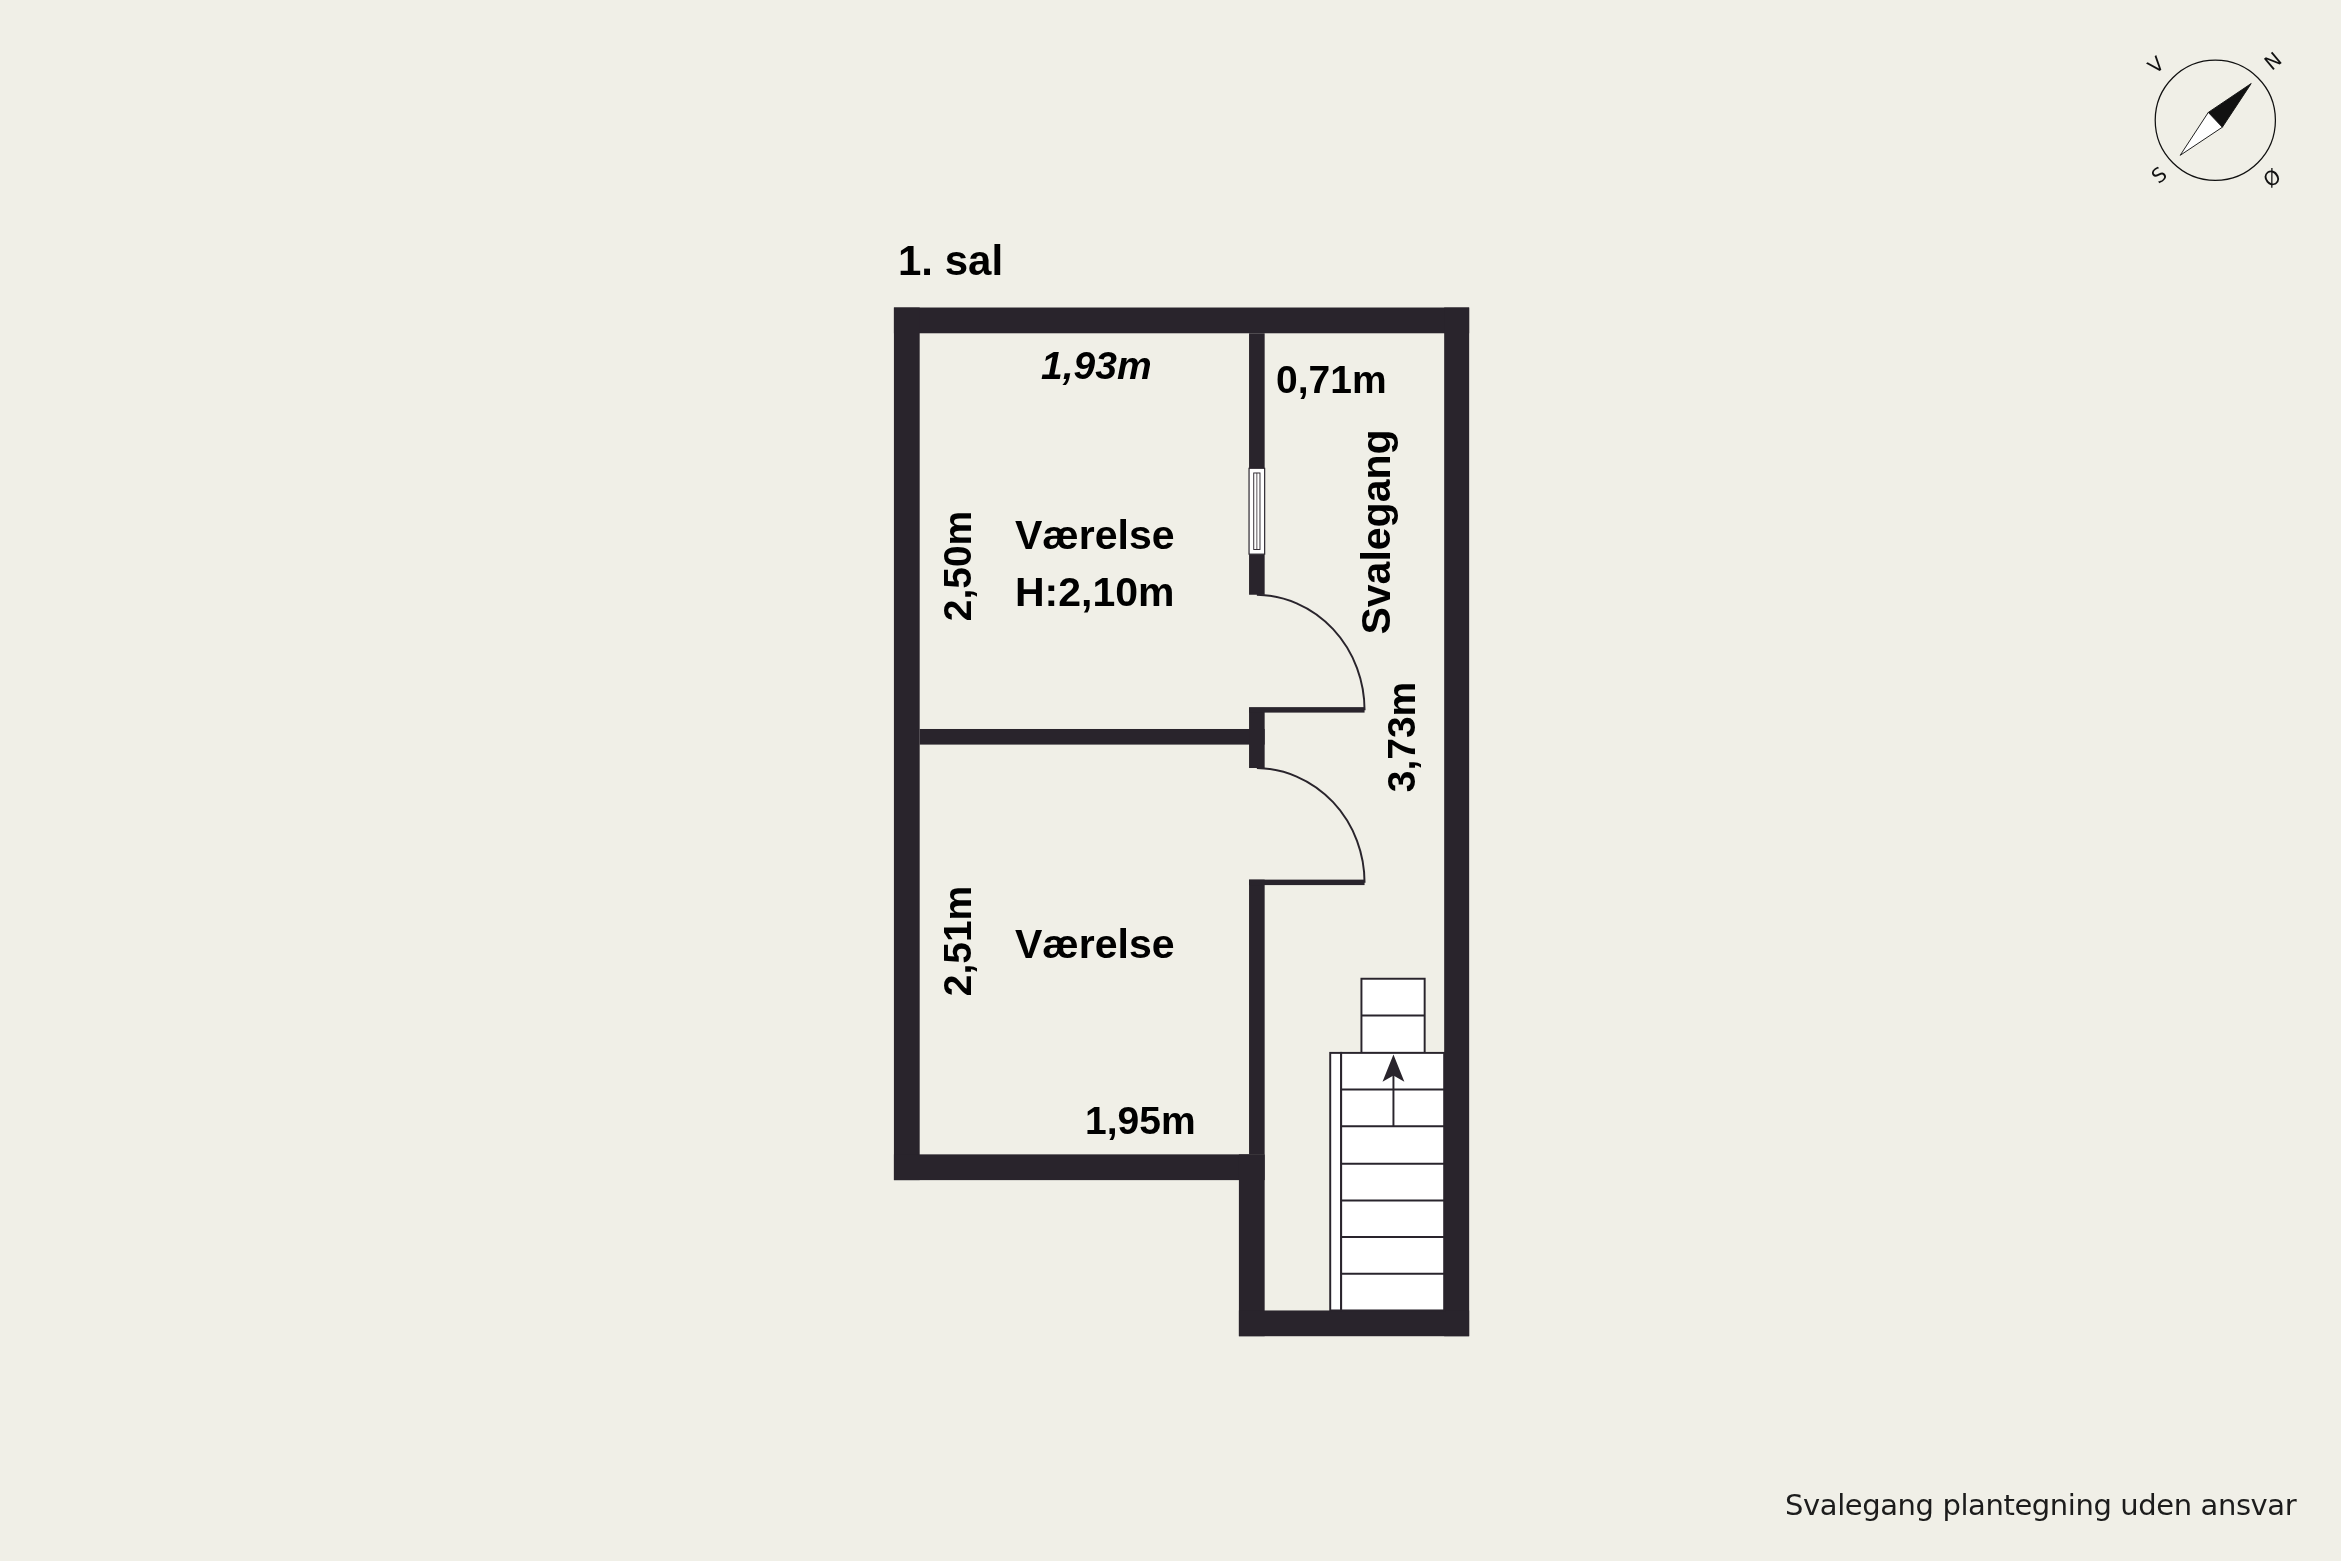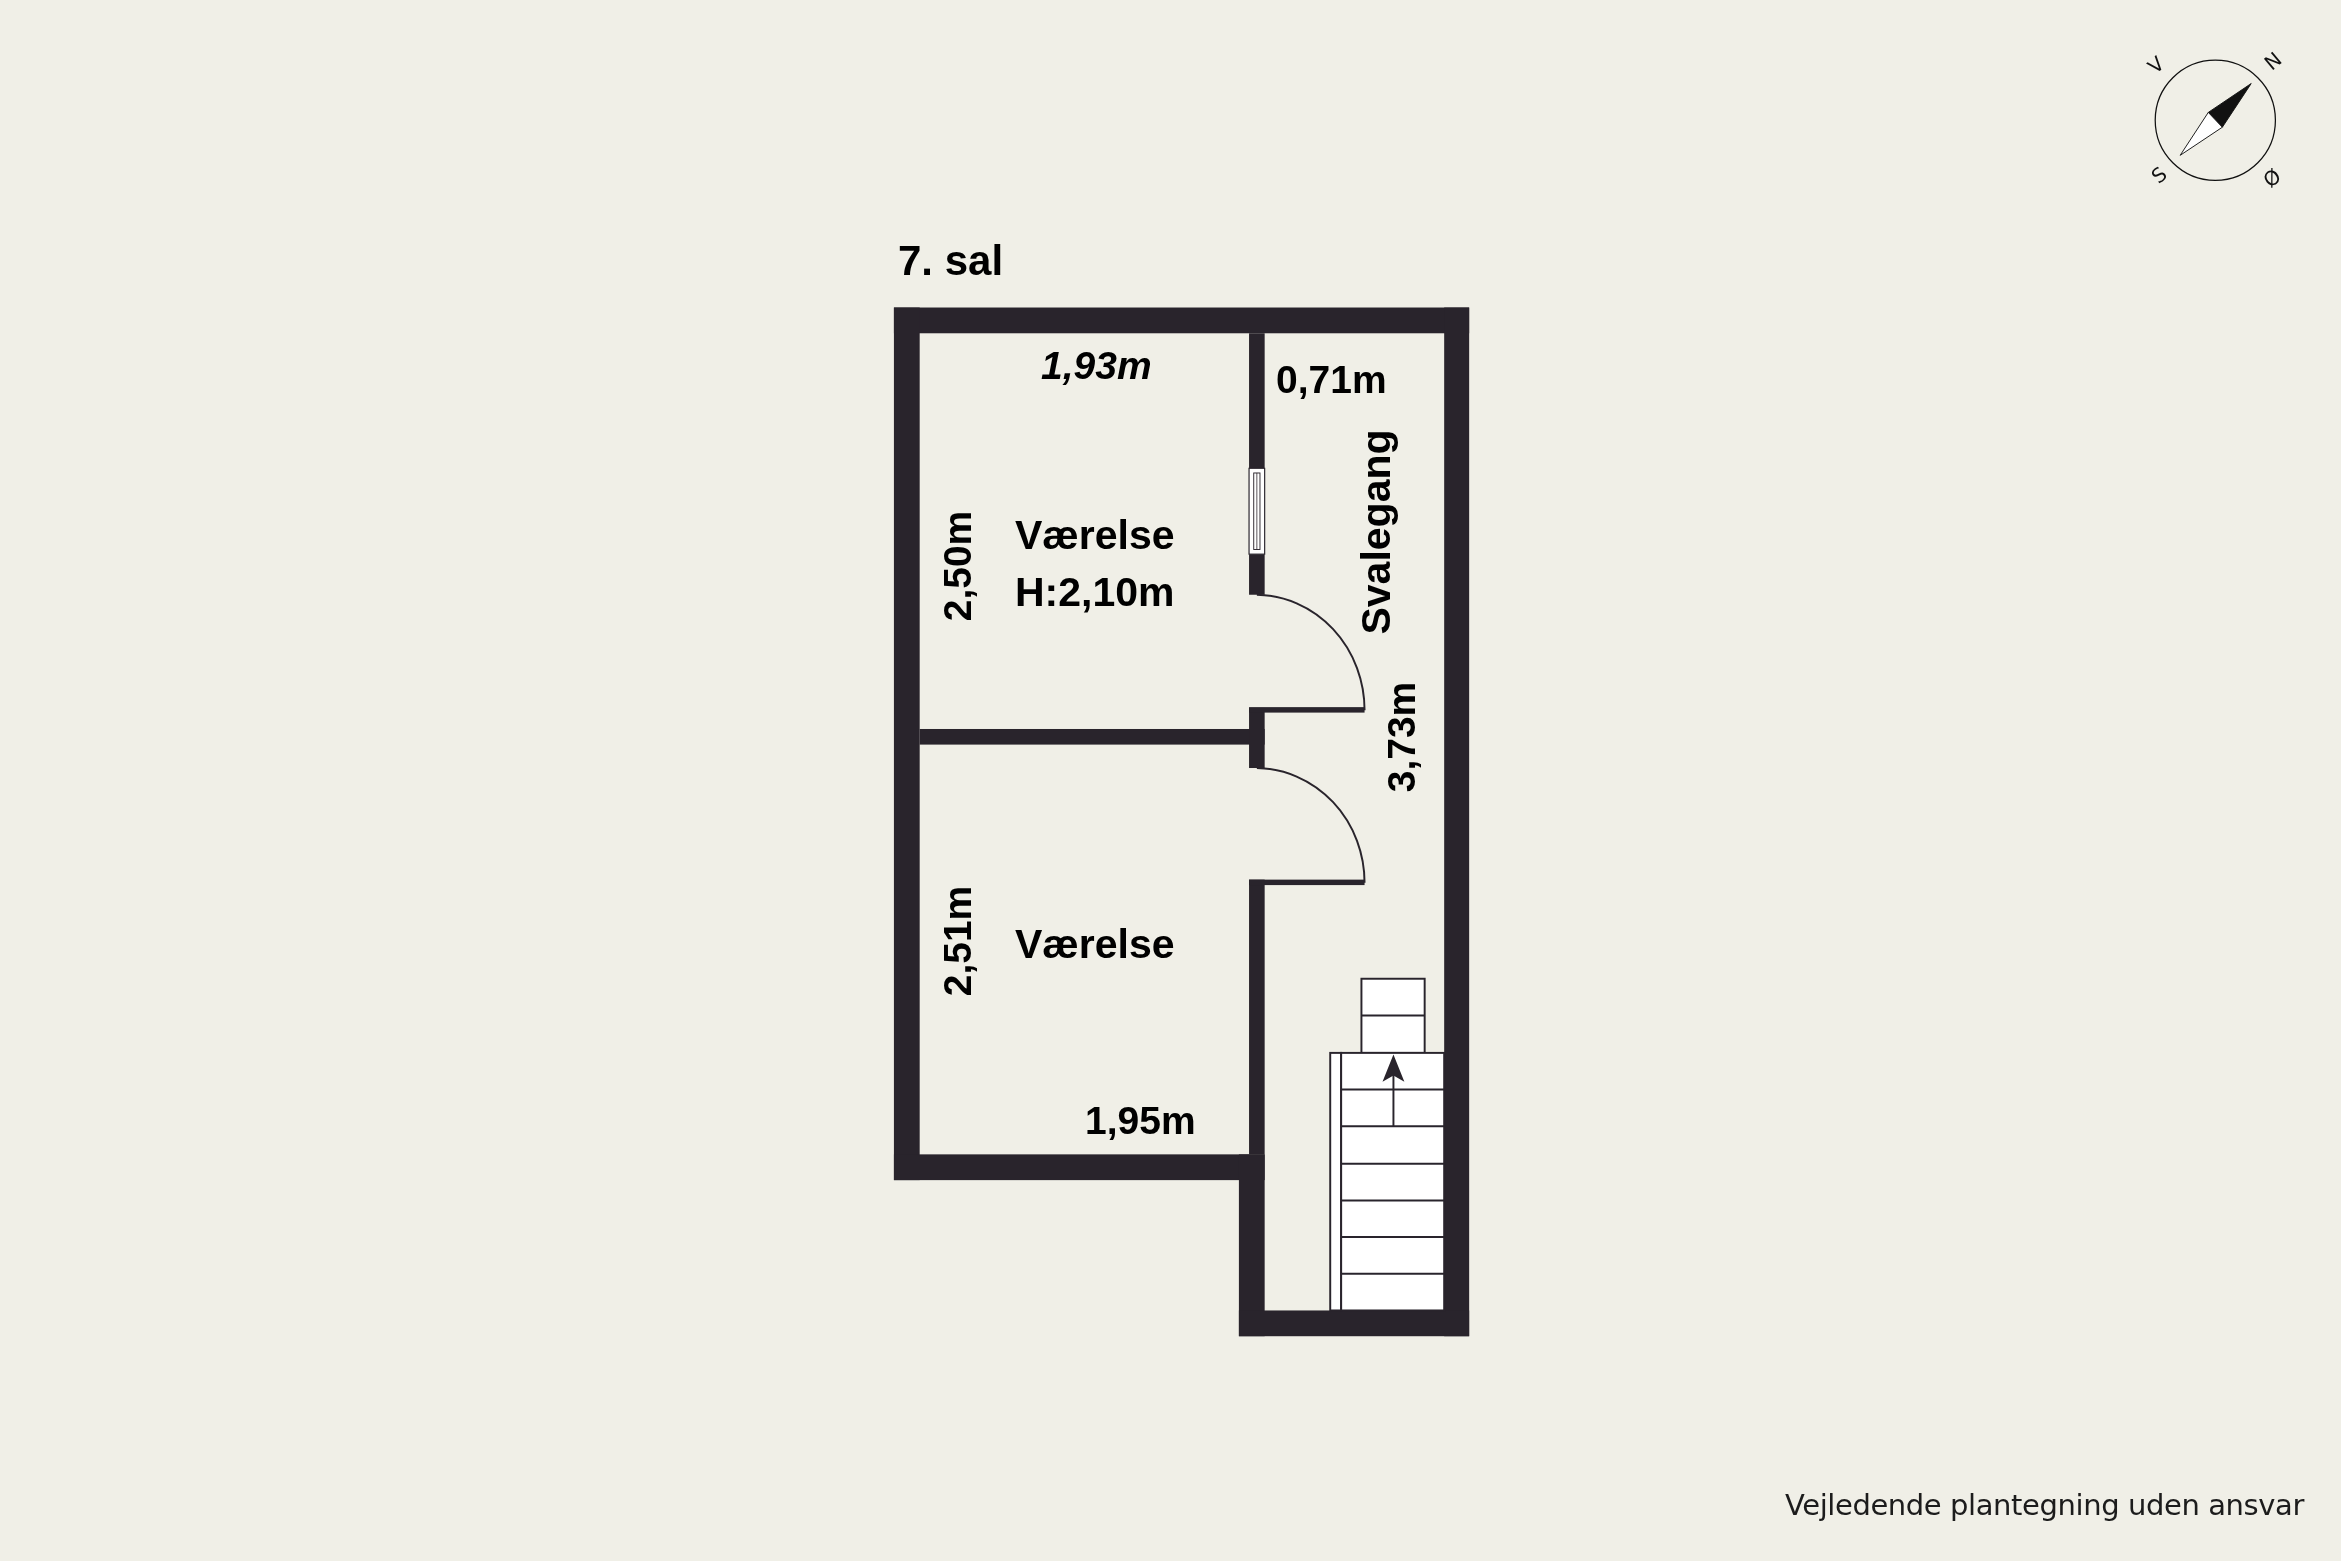--- a/index.html
+++ b/index.html
@@ -108,31 +108,31 @@
     <polygon points="2884,107 2829,144 2847,163" fill="#111" stroke="#111" stroke-width="1.2"></polygon>
     <polygon points="2793,199 2829,144 2847,163" fill="#ffffff" stroke="#111" stroke-width="1.2"></polygon>
   </g>
 </svg>
 
 <div class="compass-letter" style="left:2273px; top:61px; transform:translate(-50%,-50%) rotate(-40deg);">N</div>
 <div class="compass-letter" style="left:2156px; top:65px; transform:translate(-50%,-50%) rotate(-40deg);">V</div>
 <div class="compass-letter" style="left:2159px; top:175px; transform:translate(-50%,-50%) rotate(-40deg);">S</div>
 <div class="compass-letter" style="left:2272px; top:178px; transform:translate(-50%,-50%) rotate(-40deg);">Ø</div>
 
-<div class="lbl floor-title">7. sal</div>
+<div class="lbl floor-title">1. sal</div>
 
 <div class="lbl dim" style="left:1041px; top:346px;font-style:italic;">1,93m</div>
 <div class="lbl dim rot" style="left:957px; top:566px;">2,50m</div>
 <div class="lbl room-name" style="left:1015px; top:507px;">
   <div>Værelse</div>
   <div>H:2,10m</div>
 </div>
 
 <div class="lbl room-name" style="left:1015px; top:916px;">Værelse</div>
 <div class="lbl dim rot" style="left:957px; top:941px;">2,51m</div>
 <div class="lbl dim" style="left:1085px; top:1101px;">1,95m</div>
 
 <div class="lbl dim" style="left:1276px; top:360px;">0,71m</div>
 <div class="lbl room-name rot" style="left:1376px; top:532px; line-height:1;">Svalegang</div>
 <div class="lbl dim rot" style="left:1401px; top:737px;">3,73m</div>
 
-<div class="disclaimer">Vejledende plantegning uden ansvar</div>
+<div class="disclaimer">Svalegang plantegning uden ansvar</div>
 
 
 </body></html>

